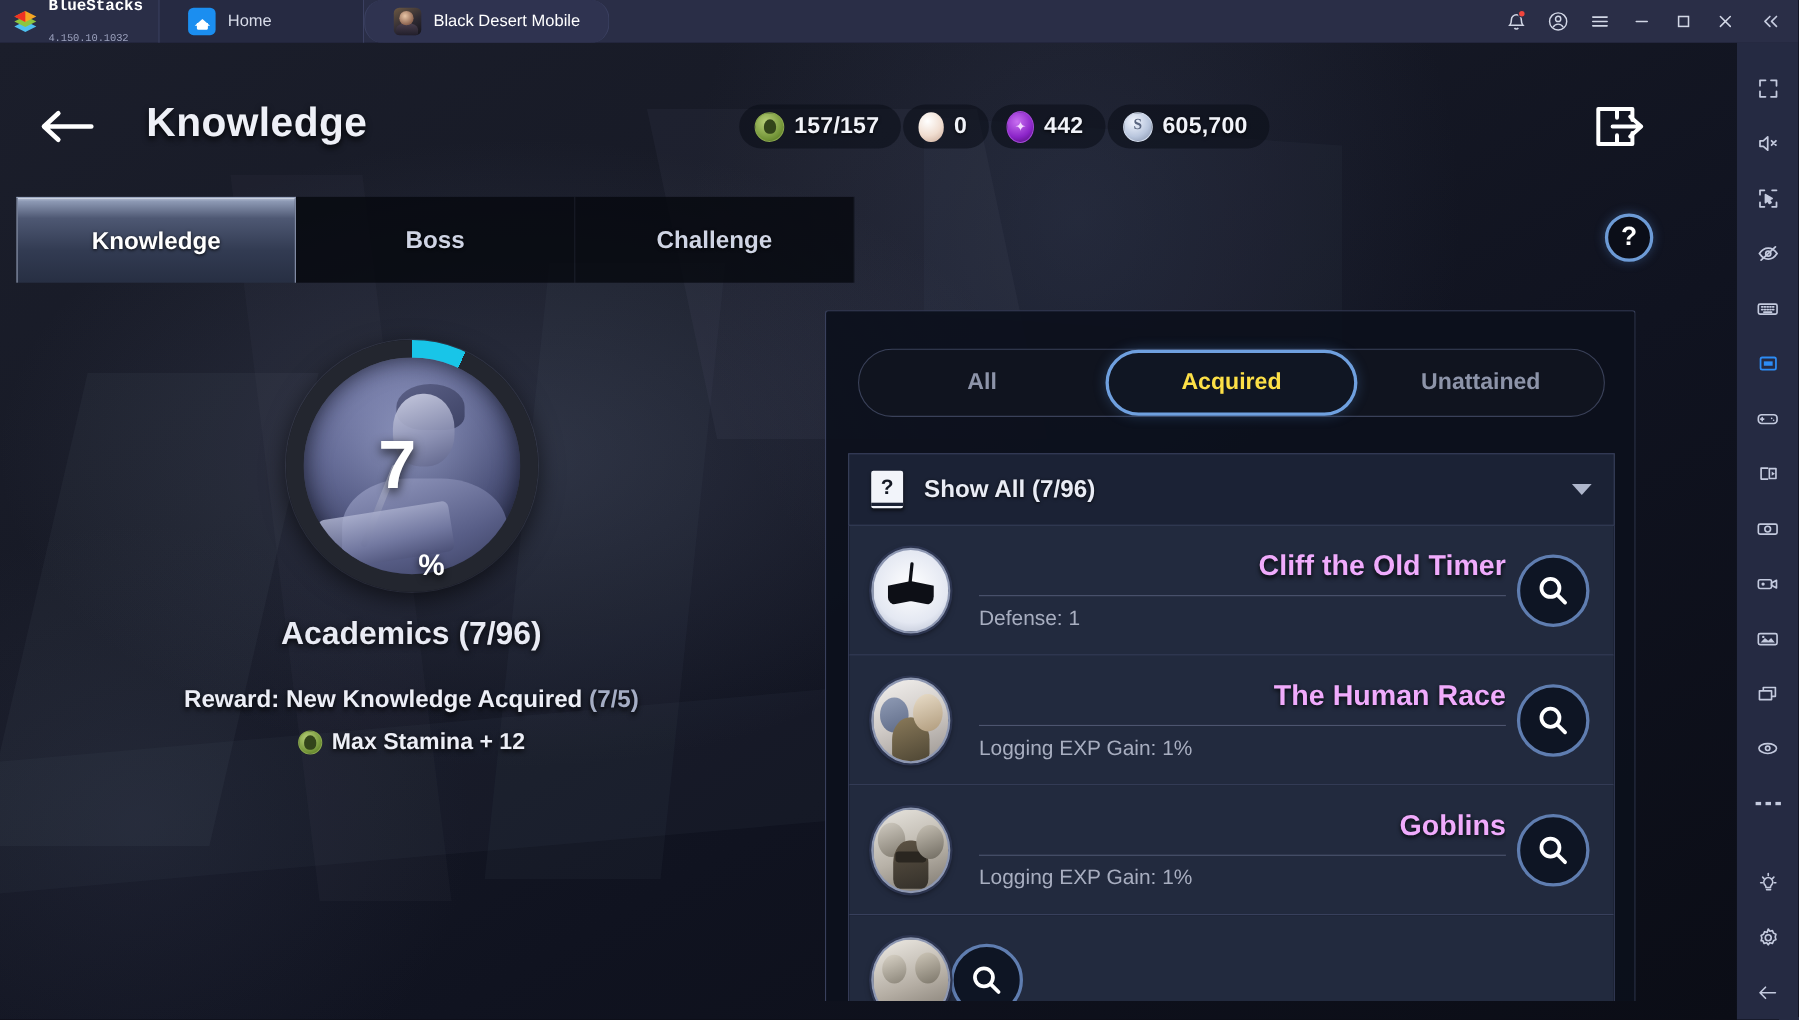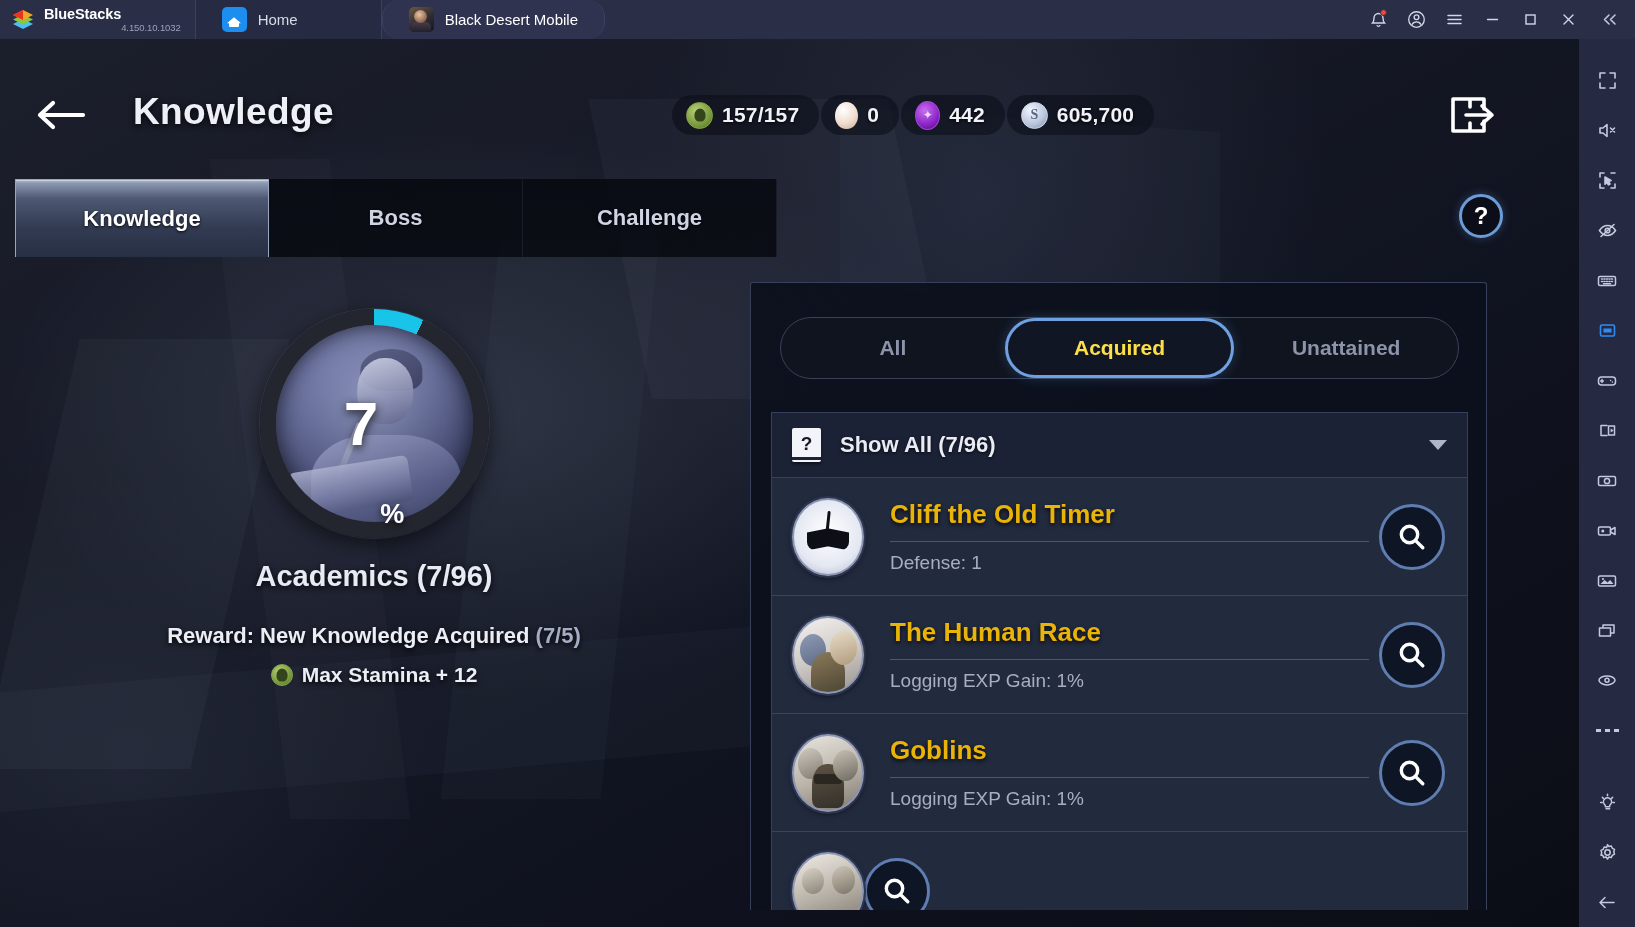--- a/index.html
+++ b/index.html
@@ -17,21 +17,21 @@
     width: 1635px; height: 39px;
     background: #2a2e47;
     display: flex; align-items: stretch;
   }
   .bs-brand {
     display: flex; align-items: center;
     padding: 0 14px 0 10px; gap: 8px;
     min-width: 140px;
   }
   .bs-logo { width: 26px; height: 26px; position: relative; flex: none; }
-  .bs-brand-txt { display: flex; justify-content: flex-start; line-height: 1.02; }
+  .bs-brand-txt { display: flex; flex-direction: column; justify-content: flex-start; line-height: 1.02; font-family: Liberation Mono, monospace; }
   .bs-name { color: #ffffff; font-size: 14.5px; font-weight: bold; letter-spacing: -0.1px; }
   .bs-ver { color: #9ba1bd; font-size: 9.5px; letter-spacing: -0.1px; margin-top: 16px; }
 
   .bs-tab {
     display: flex; align-items: center; gap: 11px;
     padding: 0 26px; min-width: 187px;
     border-left: 1px solid #3b4061; border-right: 1px solid #3b4061;
     background: #262a42;
     cursor: pointer;
   }
@@ -431,23 +431,23 @@
     content:""; position:absolute; left:8px; top:14px; width:22px; height:26px;
     border-radius:50%; background: linear-gradient(160deg,#d8d2c6,#8a8478);
   }
   .av-imp:after {
     content:""; position:absolute; right:7px; top:12px; width:23px; height:28px;
     border-radius:50%; background: linear-gradient(160deg,#cdc6b8,#7c766a);
   }
 
   .kinfo { flex: 1; margin-left: 26px; min-width: 0; padding-right: 10px; }
   .ktitle {
-    color: #eab308; font-size: 26px; font-weight: bold;
+    color: #f0abfc; font-size: 26px; font-weight: bold;
     text-shadow: 0 2px 4px rgba(0,0,0,0.8);
-    white-space: nowrap; overflow: hidden; text-overflow: ellipsis;
+    white-space: nowrap; overflow: hidden; text-overflow: ellipsis; text-align: right;
   }
   .kdiv { height: 1px; background: #4d556f; margin: 11px 0 10px; }
   .ksub { color: #a8aec0; font-size: 19px; white-space: nowrap; }
   .kmag {
     width: 66px; height: 66px; border-radius: 50%;
     flex: none;
     background: #0e1524; border: 3px solid #5f7db0;
     display: flex; align-items: center; justify-content: center;
     cursor: pointer;
   }

